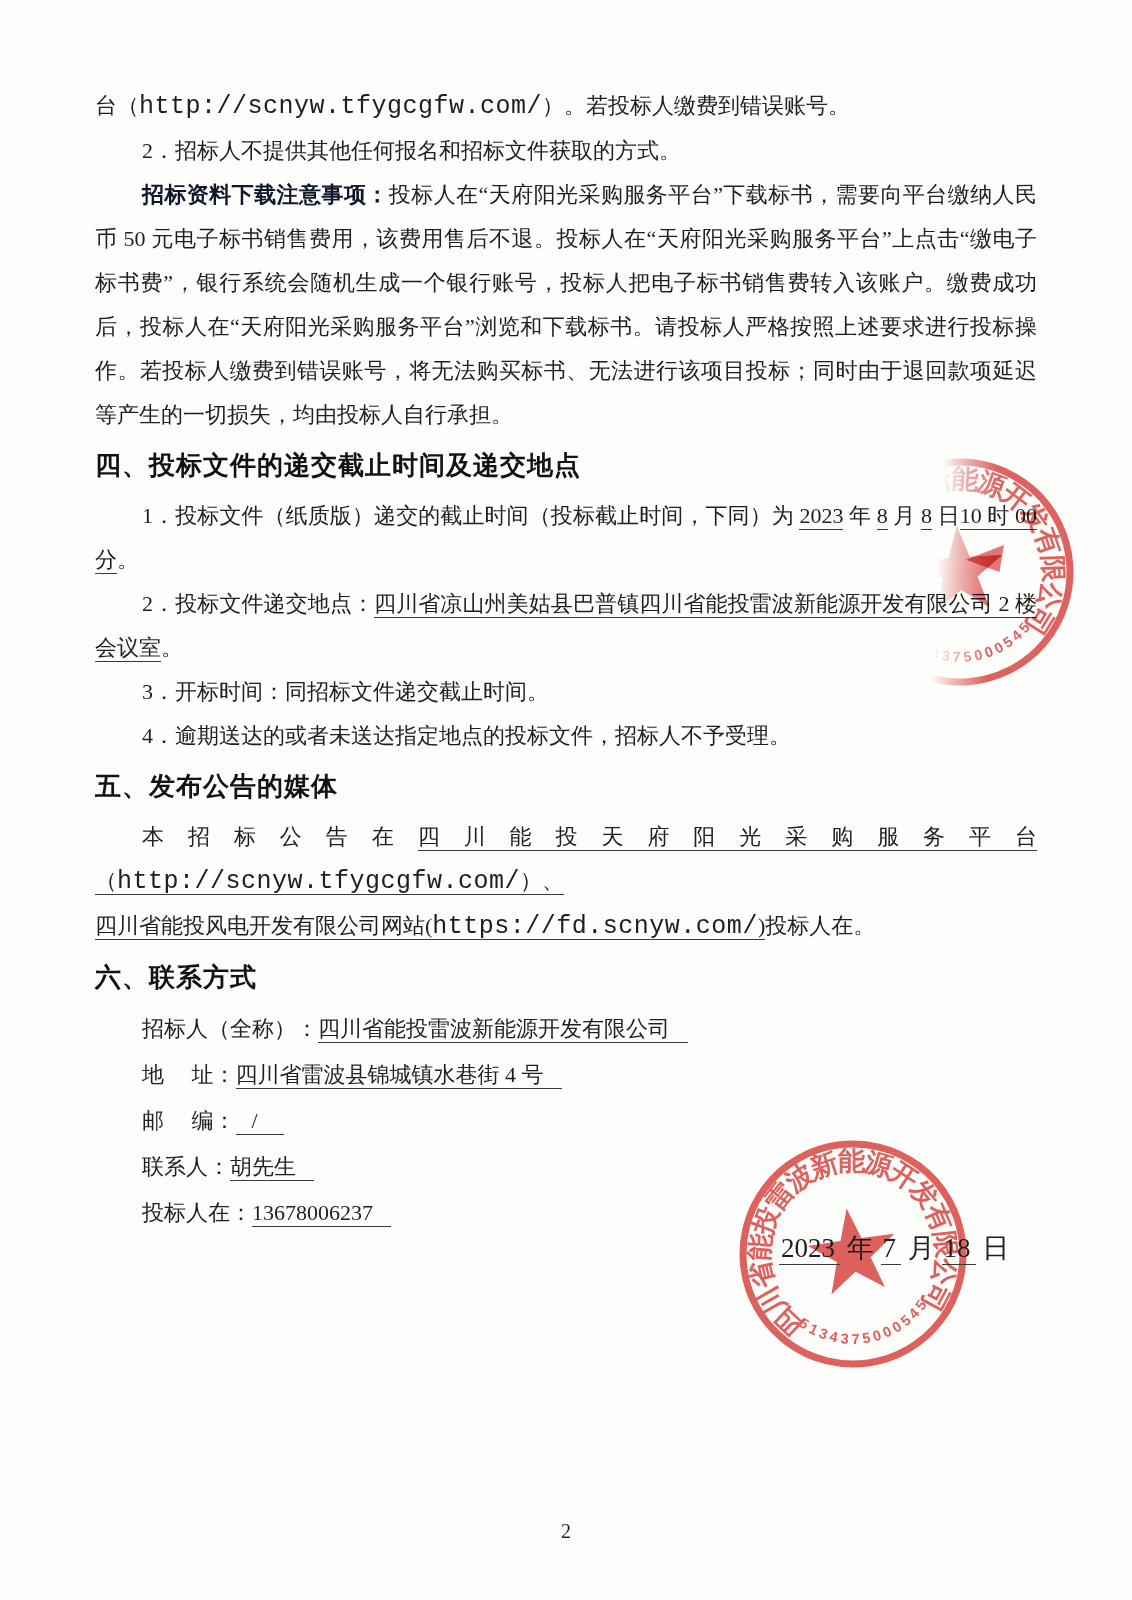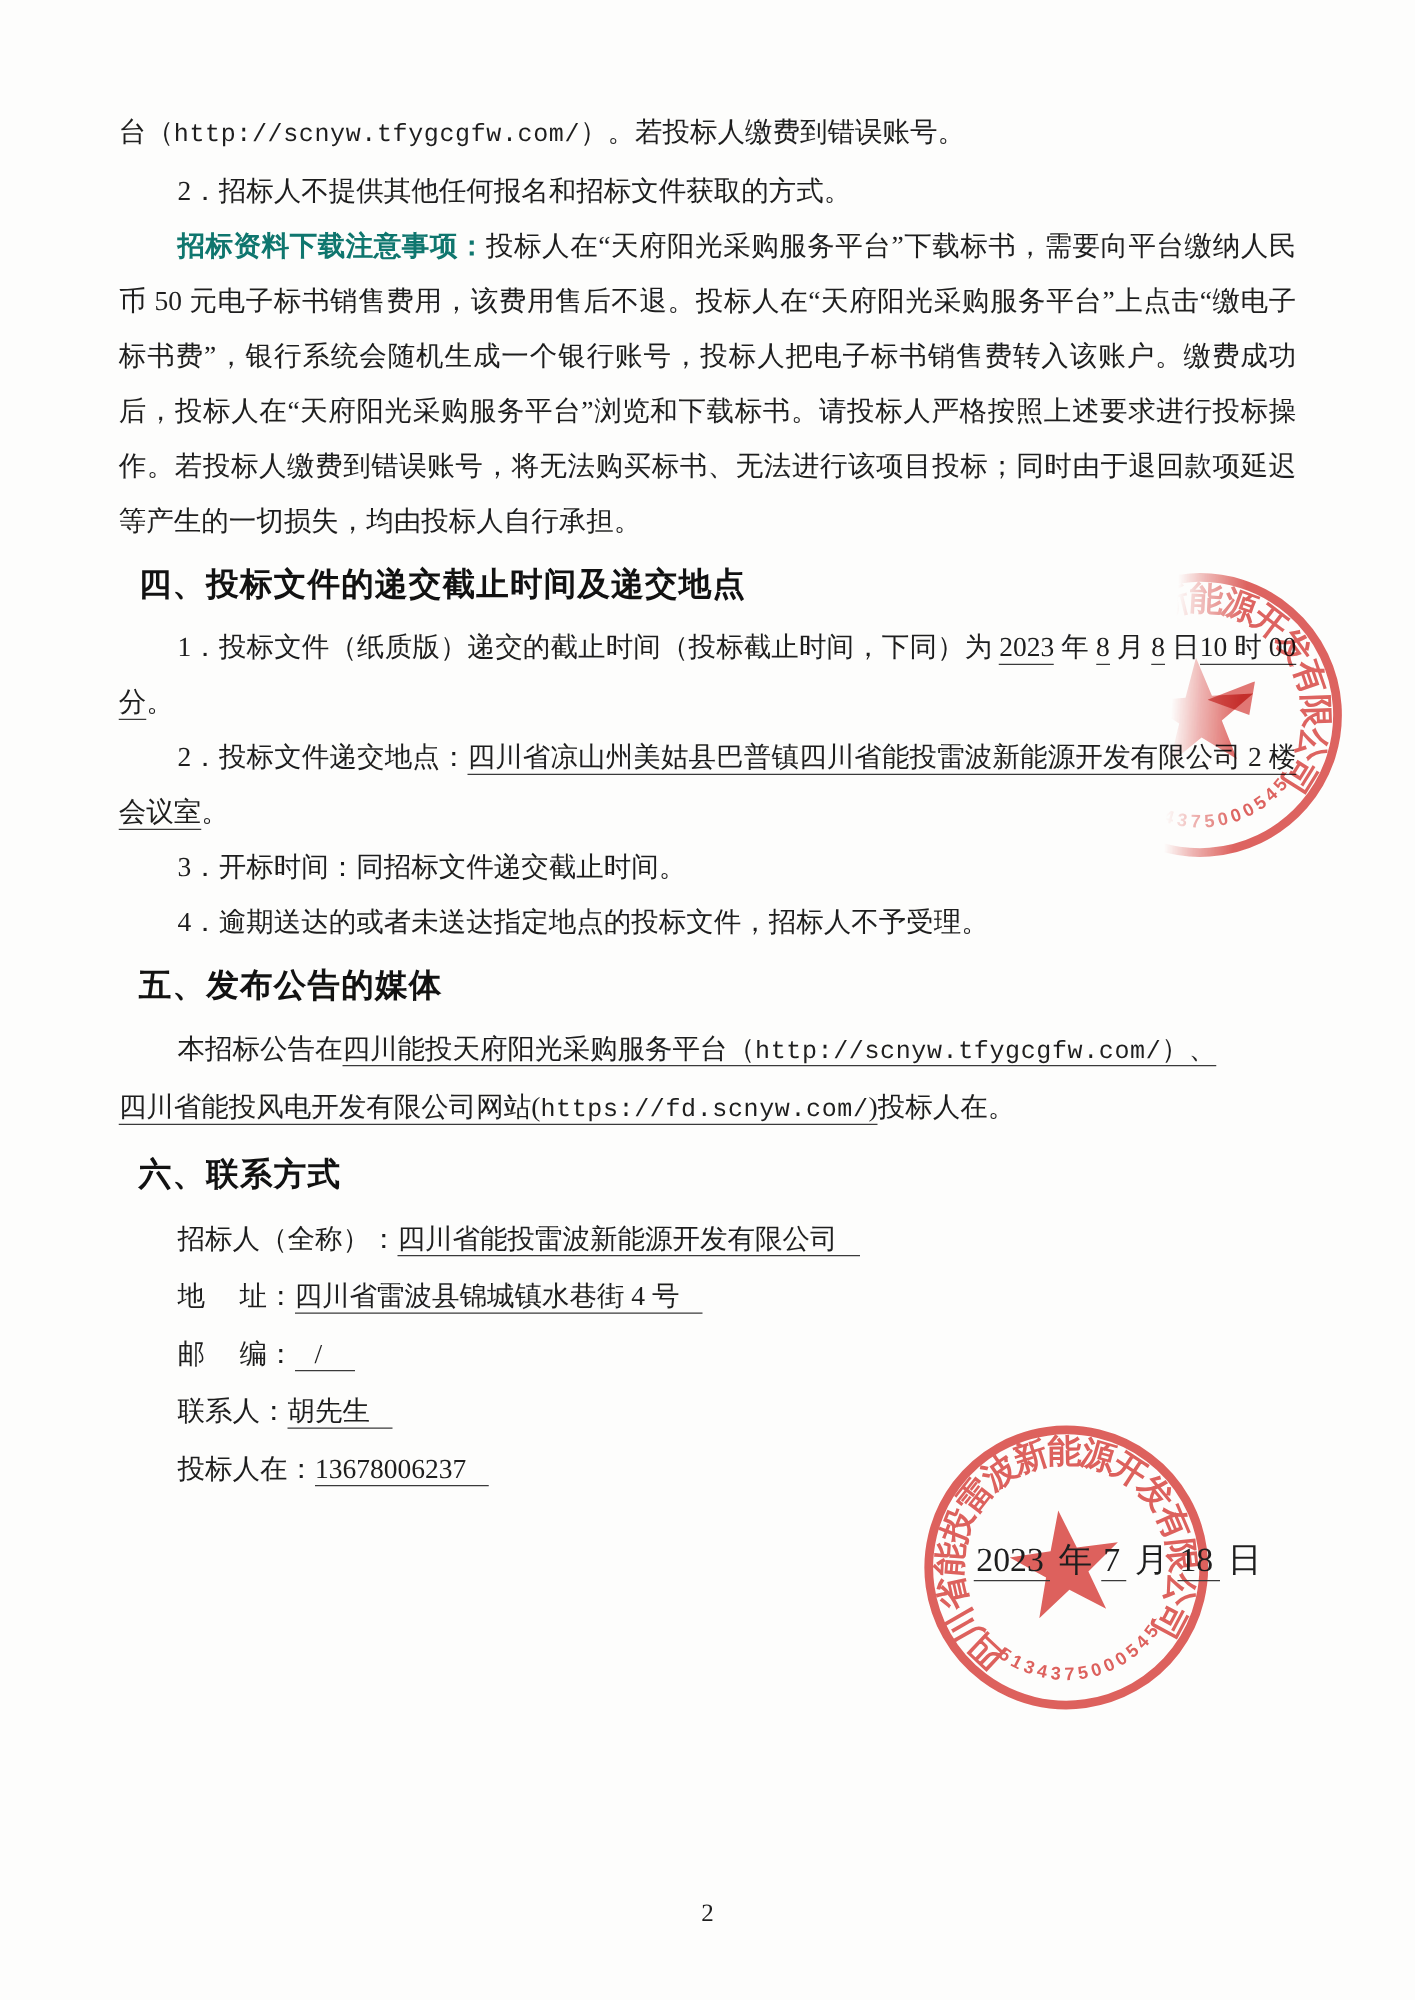--- a/index.html
+++ b/index.html
@@ -11,24 +11,24 @@
   }
   .content{
     position:absolute;left:95px;top:0;width:942px;padding-top:84px;
     font-size:22px;line-height:44px;text-align:justify;z-index:2;
   }
   p{margin:0;}
   .indent{text-indent:47px;}
   .sec-heading{
     font-family:"Liberation Sans","DejaVu Sans",sans-serif;
     font-weight:700;font-size:26px;line-height:38px;
-    margin:9px 16px 10px;text-align:left;color:#121212;letter-spacing:1px;
+    margin:9px 0 10px;text-align:left;color:#121212;letter-spacing:1px;
   }
-  .b{font-family:"Liberation Sans","DejaVu Sans",sans-serif;font-weight:700;color:#0f766e;}
-  .mono{font-family:"Liberation Mono","DejaVu Sans Mono",monospace;font-size:20px;letter-spacing:.5px;}
+  .b{font-family:"Liberation Sans","DejaVu Sans",sans-serif;font-weight:700;color:#0f172a;}
+  .mono{font-family:"Liberation Mono","DejaVu Sans Mono",monospace;font-size:25px;letter-spacing:.5px;}
   .u{border-bottom:1.5px solid #3a3a3a;padding-bottom:1px;}
   .u-pad{padding-left:16px;padding-right:26px;}
   .u-tail{padding-right:18px;}
   .contact p{line-height:45px;margin-bottom:1px;font-family:Liberation Serif, serif;}
   .date-line{
     position:absolute;left:779px;top:1233px;z-index:6;
     font-size:27px;line-height:30px;white-space:nowrap;
   }
   .date-line .u{padding:0 5px 1px 2px;}
   .page-num{

